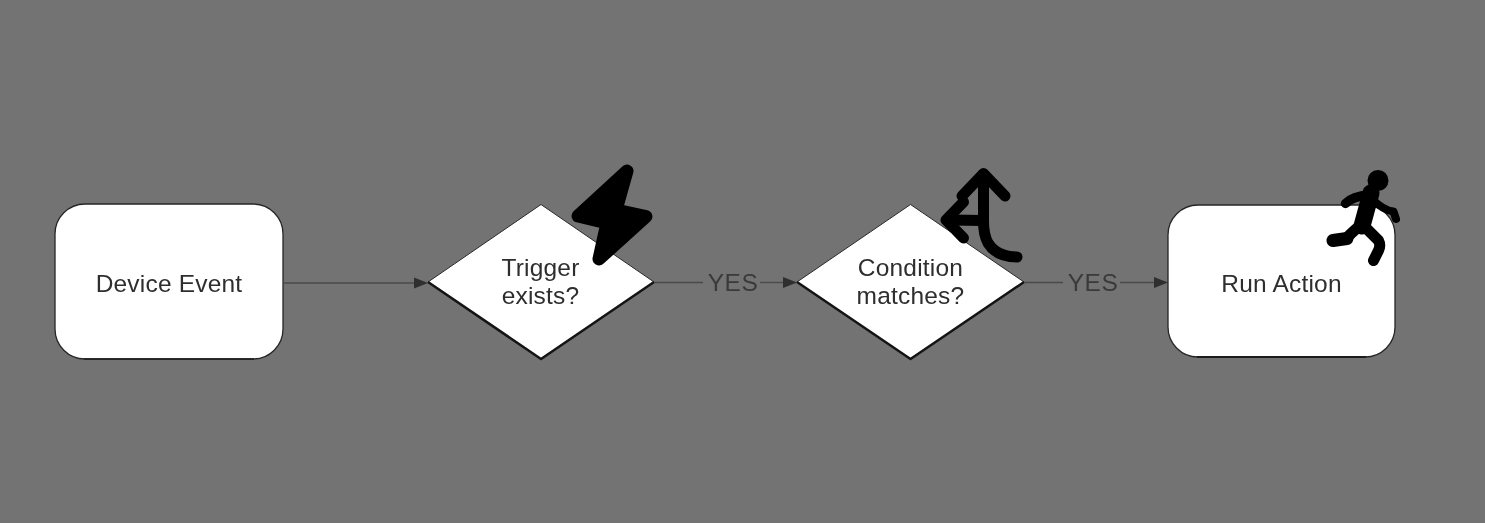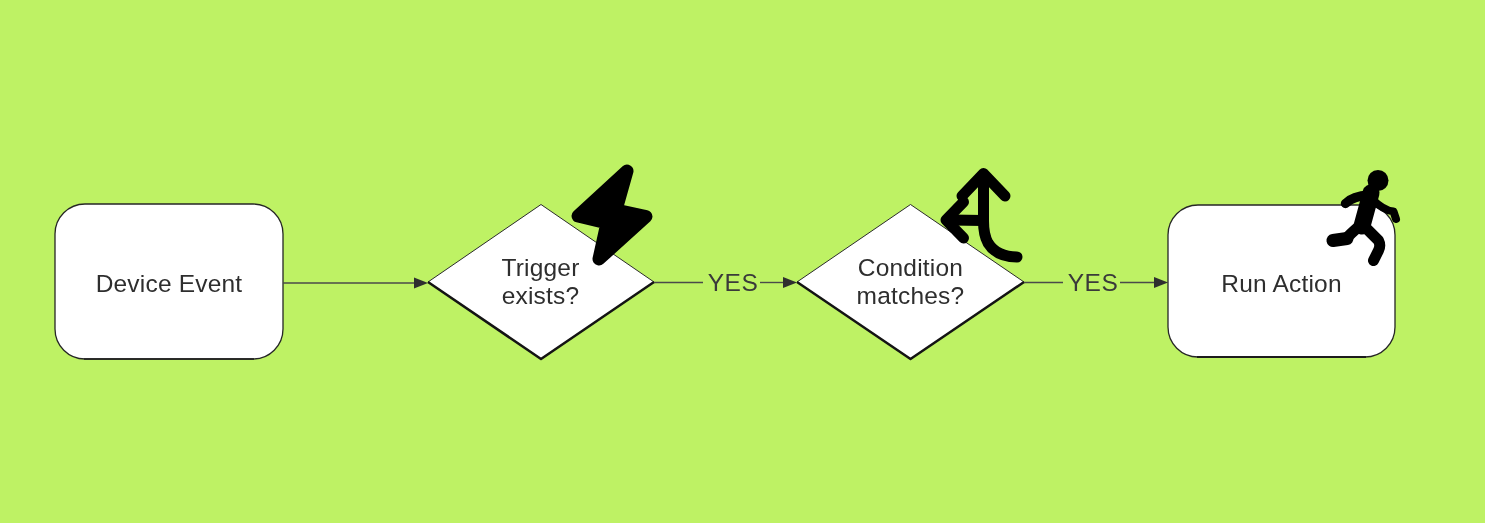--- a/index.html
+++ b/index.html
@@ -4,21 +4,21 @@
 <style>
   html, body {
     margin: 0;
     padding: 0;
     background: #ffffff;
   }
   .canvas {
     position: relative;
     width: 1485px;
     height: 523px;
-    background: #bef264;
+    background: #737373;
     overflow: hidden;
     font-family: "Liberation Sans", "DejaVu Sans", sans-serif;
   }
   svg text {
     font-family: "Liberation Sans", "DejaVu Sans", sans-serif;
   }
   .node-label {
     font-size: 24.5px;
     fill: #2e2e2e;
     letter-spacing: 0.2px;

